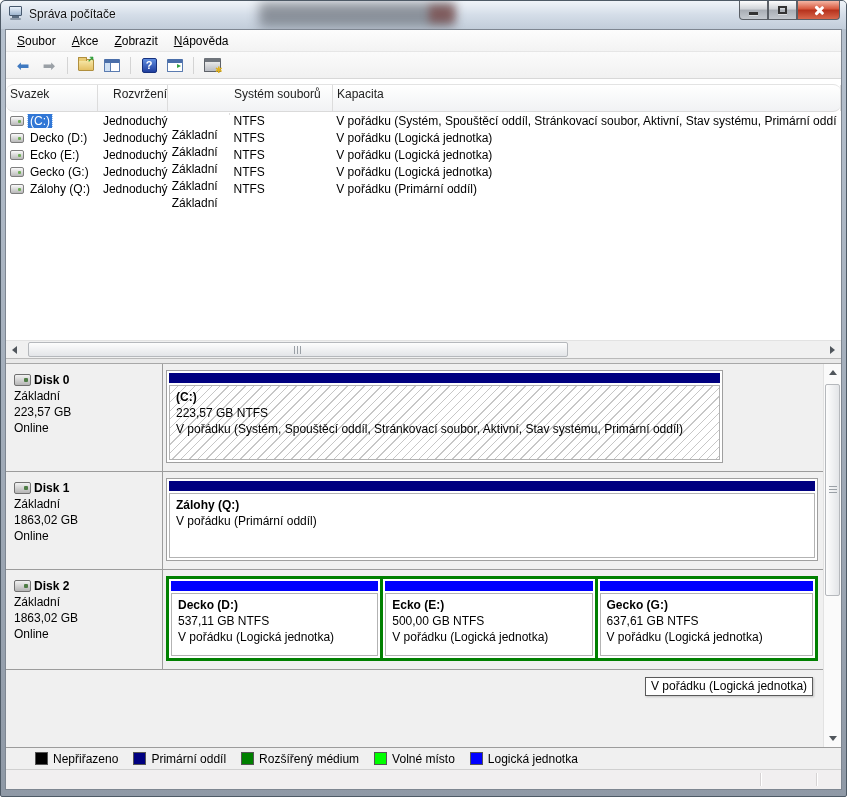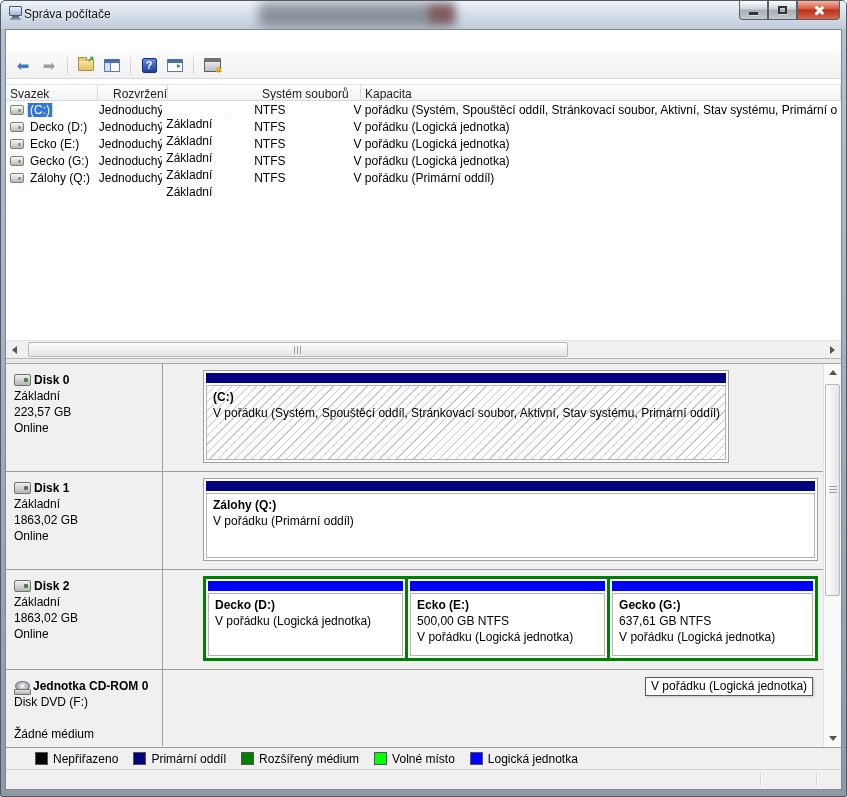--- a/index.html
+++ b/index.html
@@ -7,21 +7,21 @@
   body { font-family:"Liberation Sans", sans-serif; font-size:12px; color:#000; }
 
   .window { position:relative; width:847px; height:797px;
     background:linear-gradient(#b7c2cf,#8f99a6); border:1px solid #4e5a66; border-radius:5px 5px 2px 2px; overflow:hidden; }
 
   
   .titlebar { position:absolute; left:0; top:0; width:847px; height:28px;
     background:linear-gradient(#f0f4f9,#d4dde8 50%,#c2cdda); border-radius:5px 5px 0 0; overflow:hidden; }
   .bg-blur { position:absolute; left:258px; top:1px; width:195px; height:25px; background:#41454d; filter:blur(6px); opacity:.5; }
   .bg-blur2 { position:absolute; left:428px; top:4px; width:26px; height:18px; background:#74302b; filter:blur(4px); opacity:.55; }
-  .title-left { position:absolute; left:7px; top:5px; display:flex; align-items:flex-end; }
+  .title-left { position:absolute; left:7px; top:5px; display:flex; align-items:flex-end; gap:5px; }
   .app-icon { width:16px; height:15px; position:relative; }
   .app-icon .mon { position:absolute; left:1px; top:0; width:13px; height:10px; background:linear-gradient(#eaf2fb,#9fb6cf); border:1px solid #47596e; border-radius:1px; }
   .app-icon .base { position:absolute; left:4px; top:10px; width:7px; height:2px; background:#5a6c80; }
   .app-icon .foot { position:absolute; left:2px; top:12px; width:11px; height:2px; background:#8d9aa9; border-radius:1px; }
   .title-text { font-size:12px; color:#111; text-shadow:0 0 3px #fff; }
   .win-controls { position:absolute; right:8px; top:0; display:flex; }
   .win-btn { width:29px; height:19px; border:1px solid #5a5f66; border-top:none; background:linear-gradient(#fdfdfd,#cfd3d8 45%,#a8adb4 50%,#c4c9cf);
     display:flex; align-items:center; justify-content:center; }
   .win-btn.min { border-radius:0 0 0 4px; }
   .win-btn.close { width:43px; border-radius:0 0 4px 0;
@@ -49,25 +49,25 @@
   .mini-win { position:relative; width:16px; height:13px; background:#fff; border:1px solid #5a7bb0; border-top:4px solid #4a6ea9; border-radius:1px; }
   .mini-win.tree::before { content:""; position:absolute; left:0; top:0; width:5px; height:8px; background:#cfe0f4; border-right:1px solid #5a7bb0; }
   .mini-win.pane::after { content:"▸"; position:absolute; right:1px; top:-2px; font-size:8px; color:#2e9e3a; }
   .help-ico { width:15px; height:15px; background:linear-gradient(#5f8de0,#1f3e9e); border:1px solid #16307d; border-radius:2px; color:#fff; font-weight:bold; font-size:11px; display:flex; align-items:center; justify-content:center; }
   .console-ico { position:relative; width:17px; height:14px; background:linear-gradient(#e8e8e8,#b9bcc2); border:1px solid #5d6167; border-top:4px solid #6f747b; border-radius:1px; }
   .console-ico::after { content:"✱"; position:absolute; right:-3px; bottom:-4px; color:#e2b118; font-size:9px; }
 
   
   .top-pane { position:absolute; left:0; right:0; top:50px; height:278px; background:#fff; }
   .vol-table { position:absolute; left:0; top:4px; right:0; }
-  .vol-header { display:flex; height:17px; background:linear-gradient(#ffffff,#f1f2f4); border-top:1px solid #e3e3e3; border-bottom:1px solid #dadada; color:#222; }
+  .vol-header { display:flex; height:28px; background:linear-gradient(#ffffff,#f1f2f4); border-top:1px solid #e3e3e3; border-bottom:1px solid #dadada; color:#222;border-radius:8px; }
   .vol-header .hcell { padding:2px 0 0 4px; border-right:1px solid #dcdcdc; overflow:hidden; white-space:nowrap; }
   .vol-row { display:flex; height:17px; align-items:center; white-space:nowrap; }
   .vol-row .cell { padding-left:4px; overflow:hidden; white-space:nowrap; }
-  .c-svazek { width:92px; } .c-rozvrzeni { width:70px;text-align:right; } .c-typ { width:62px;margin-top:28px; } .c-fs { width:103px;margin-left:28px; } .c-stav { width:506px; } .c-kap { flex:1; }
+  .c-svazek { width:92px; } .c-rozvrzeni { width:70px;text-align:right; } .c-typ { width:62px;margin-top:28px; } .c-fs { width:103px; } .c-stav { width:506px; } .c-kap { flex:1; }
   .vol-name { display:flex; align-items:center; gap:4px; }
   .vol-name .nm { padding:0 2px; }
   .vol-name .nm.sel { background:#3177d6; color:#fff; outline:1px dotted #9cc3f0; }
   .drive-ico { width:14px; height:10px; background:linear-gradient(#fafafa,#b9b9b9); border:1px solid #7e7e7e; border-radius:2px; position:relative; flex:none; }
   .drive-ico::after { content:""; position:absolute; right:2px; top:3px; width:3px; height:3px; background:#6fae57; border-radius:1px; }
 
   
   .hscroll { position:absolute; left:0; right:0; bottom:0; height:18px; background:#f0f0f0; border-top:1px solid #e2e2e2; }
   .hs-arrow { position:absolute; top:0; width:17px; height:18px; display:flex; align-items:center; justify-content:center; }
   .hs-arrow.left { left:0; } .hs-arrow.right { right:0; }
@@ -77,21 +77,21 @@
   .tri-up { border-left:4px solid transparent; border-right:4px solid transparent; border-bottom:5px solid #50565c; }
   .tri-down { border-left:4px solid transparent; border-right:4px solid transparent; border-top:5px solid #50565c; }
   .hs-thumb { position:absolute; left:22px; top:1px; width:540px; height:15px; background:linear-gradient(#fdfdfd,#e3e5e8); border:1px solid #b5b8bc; border-radius:2px; display:flex; align-items:center; justify-content:center; }
   .grip-v { width:9px; height:8px; background:repeating-linear-gradient(90deg,#9aa0a6 0 1px,transparent 1px 3px); }
 
   
   .splitter { position:absolute; left:0; right:0; top:328px; height:6px; background:#e9e9e9; border-top:1px solid #b9b9b9; border-bottom:1px solid #a8a8a8; }
 
   
   .bottom-pane { position:absolute; left:0; right:0; top:334px; height:383px; background:#f0f0f0; overflow:hidden; }
-  .disk-row { position:relative; display:flex; border-bottom:1px solid #9c9c9c; margin-right:18px;gap:37px; }
+  .disk-row { position:relative; display:flex; border-bottom:1px solid #9c9c9c; margin-right:18px; }
   .row-d0 { height:108px; } .row-d1 { height:98px; } .row-d2 { height:100px; } .row-cd { height:76px; border-bottom:none; }
   .disk-label { width:157px; flex:none; border-right:1px solid #9c9c9c; padding:8px 0 0 8px; line-height:16px; }
   .disk-label .dl-head { display:flex; align-items:center; gap:3px; font-weight:bold; }
   .hdd-ico { width:17px; height:12px; background:linear-gradient(#f2f2f2,#b5b5b5); border:1px solid #707070; border-radius:2px; position:relative; flex:none; }
   .hdd-ico::after { content:""; position:absolute; right:2px; top:3px; width:4px; height:4px; background:#4f7d46; border-radius:1px; }
   .cd-ico { width:16px; height:13px; position:relative; flex:none; }
   .cd-ico::before { content:""; position:absolute; left:1px; top:1px; width:13px; height:8px; background:radial-gradient(circle at 50% 50%, #fff 1px, #cfd4d9 2px, #9aa1a8 7px); border:1px solid #6e7artifact4; border:1px solid #6e747a; border-radius:50%; }
   .cd-ico::after { content:""; position:absolute; left:0; top:9px; width:15px; height:4px; background:linear-gradient(#e8e8e8,#aeb2b7); border:1px solid #6e747a; border-radius:1px; }
   .disk-graphic { flex:1; padding:6px 5px 8px 3px; display:flex; }
 
@@ -147,20 +147,26 @@
           <div class="glyph-restore"></div>
         </div>
       <div class="win-btn close">
           <div class="glyph-close"></div>
         </div>
     </div>
   </div>
 
   <div class="content">
 
+    <div class="menubar">
+      <span class="menu-item"><u>S</u><span>oubor</span></span>
+      <span class="menu-item"><u>A</u><span>kce</span></span>
+      <span class="menu-item"><u>Z</u><span>obrazit</span></span>
+      <span class="menu-item"><u>N</u><span>ápověda</span></span>
+    </div>
 
     <div class="toolbar">
       <div class="tb-btn">
           <span class="arrow-ico arrow-back">⬅</span>
         </div>
       <div class="tb-btn">
           <span class="arrow-ico arrow-fwd">➡</span>
         </div>
       <div class="tb-sep"></div>
       <div class="tb-btn">
@@ -274,20 +280,21 @@
             </div>
           <div>Základní</div>
           <div>223,57 GB</div>
           <div>Online</div>
         </div>
         <div class="disk-graphic">
           <div class="part-box" style="width:85.5%;">
             <div class="part-bar" style="background: rgb(0, 0, 128);"></div>
             <div class="part-body hatched">
               <div class="pname">(C:)</div>
+              <div>223,57 GB NTFS</div>
               <div>V pořádku (Systém, Spouštěcí oddíl, Stránkovací soubor, Aktivní, Stav systému, Primární oddíl)</div>
             </div>
           </div>
         </div>
       </div>
 
       <div class="disk-row row-d1">
         <div class="disk-label">
           <div class="dl-head">
               <span class="hdd-ico"></span>
@@ -317,20 +324,21 @@
           <div>Základní</div>
           <div>1863,02 GB</div>
           <div>Online</div>
         </div>
         <div class="disk-graphic">
           <div class="extended-wrap">
             <div class="part-box">
               <div class="part-bar" style="background: rgb(0, 0, 255);"></div>
               <div class="part-body">
                 <div class="pname">Decko  (D:)</div>
+                <div>537,11 GB NTFS</div>
                 <div>V pořádku (Logická jednotka)</div>
               </div>
             </div>
             <div class="part-box">
               <div class="part-bar" style="background: rgb(0, 0, 255);"></div>
               <div class="part-body">
                 <div class="pname">Ecko  (E:)</div>
                 <div>500,00 GB NTFS</div>
                 <div>V pořádku (Logická jednotka)</div>
               </div>
@@ -340,32 +348,20 @@
               <div class="part-body">
                 <div class="pname">Gecko  (G:)</div>
                 <div>637,61 GB NTFS</div>
                 <div>V pořádku (Logická jednotka)</div>
               </div>
             </div>
           </div>
         </div>
       </div>
 
-      <div class="disk-row row-cd">
-        <div class="disk-label">
-          <div class="dl-head">
-              <span class="cd-ico"></span>
-              <span>Jednotka CD-ROM 0</span>
-            </div>
-          <div>Disk DVD (F:)</div>
-          <div>&nbsp;</div>
-          <div>Žádné médium</div>
-        </div>
-        <div class="disk-graphic"></div>
-      </div>
 
       <div class="tooltip">V pořádku (Logická jednotka)</div>
 
       <div class="vscroll">
         <div class="vs-arrow up">
             <div class="tri tri-up"></div>
           </div>
         <div class="vs-thumb">
             <div class="grip-h"></div>
           </div>

